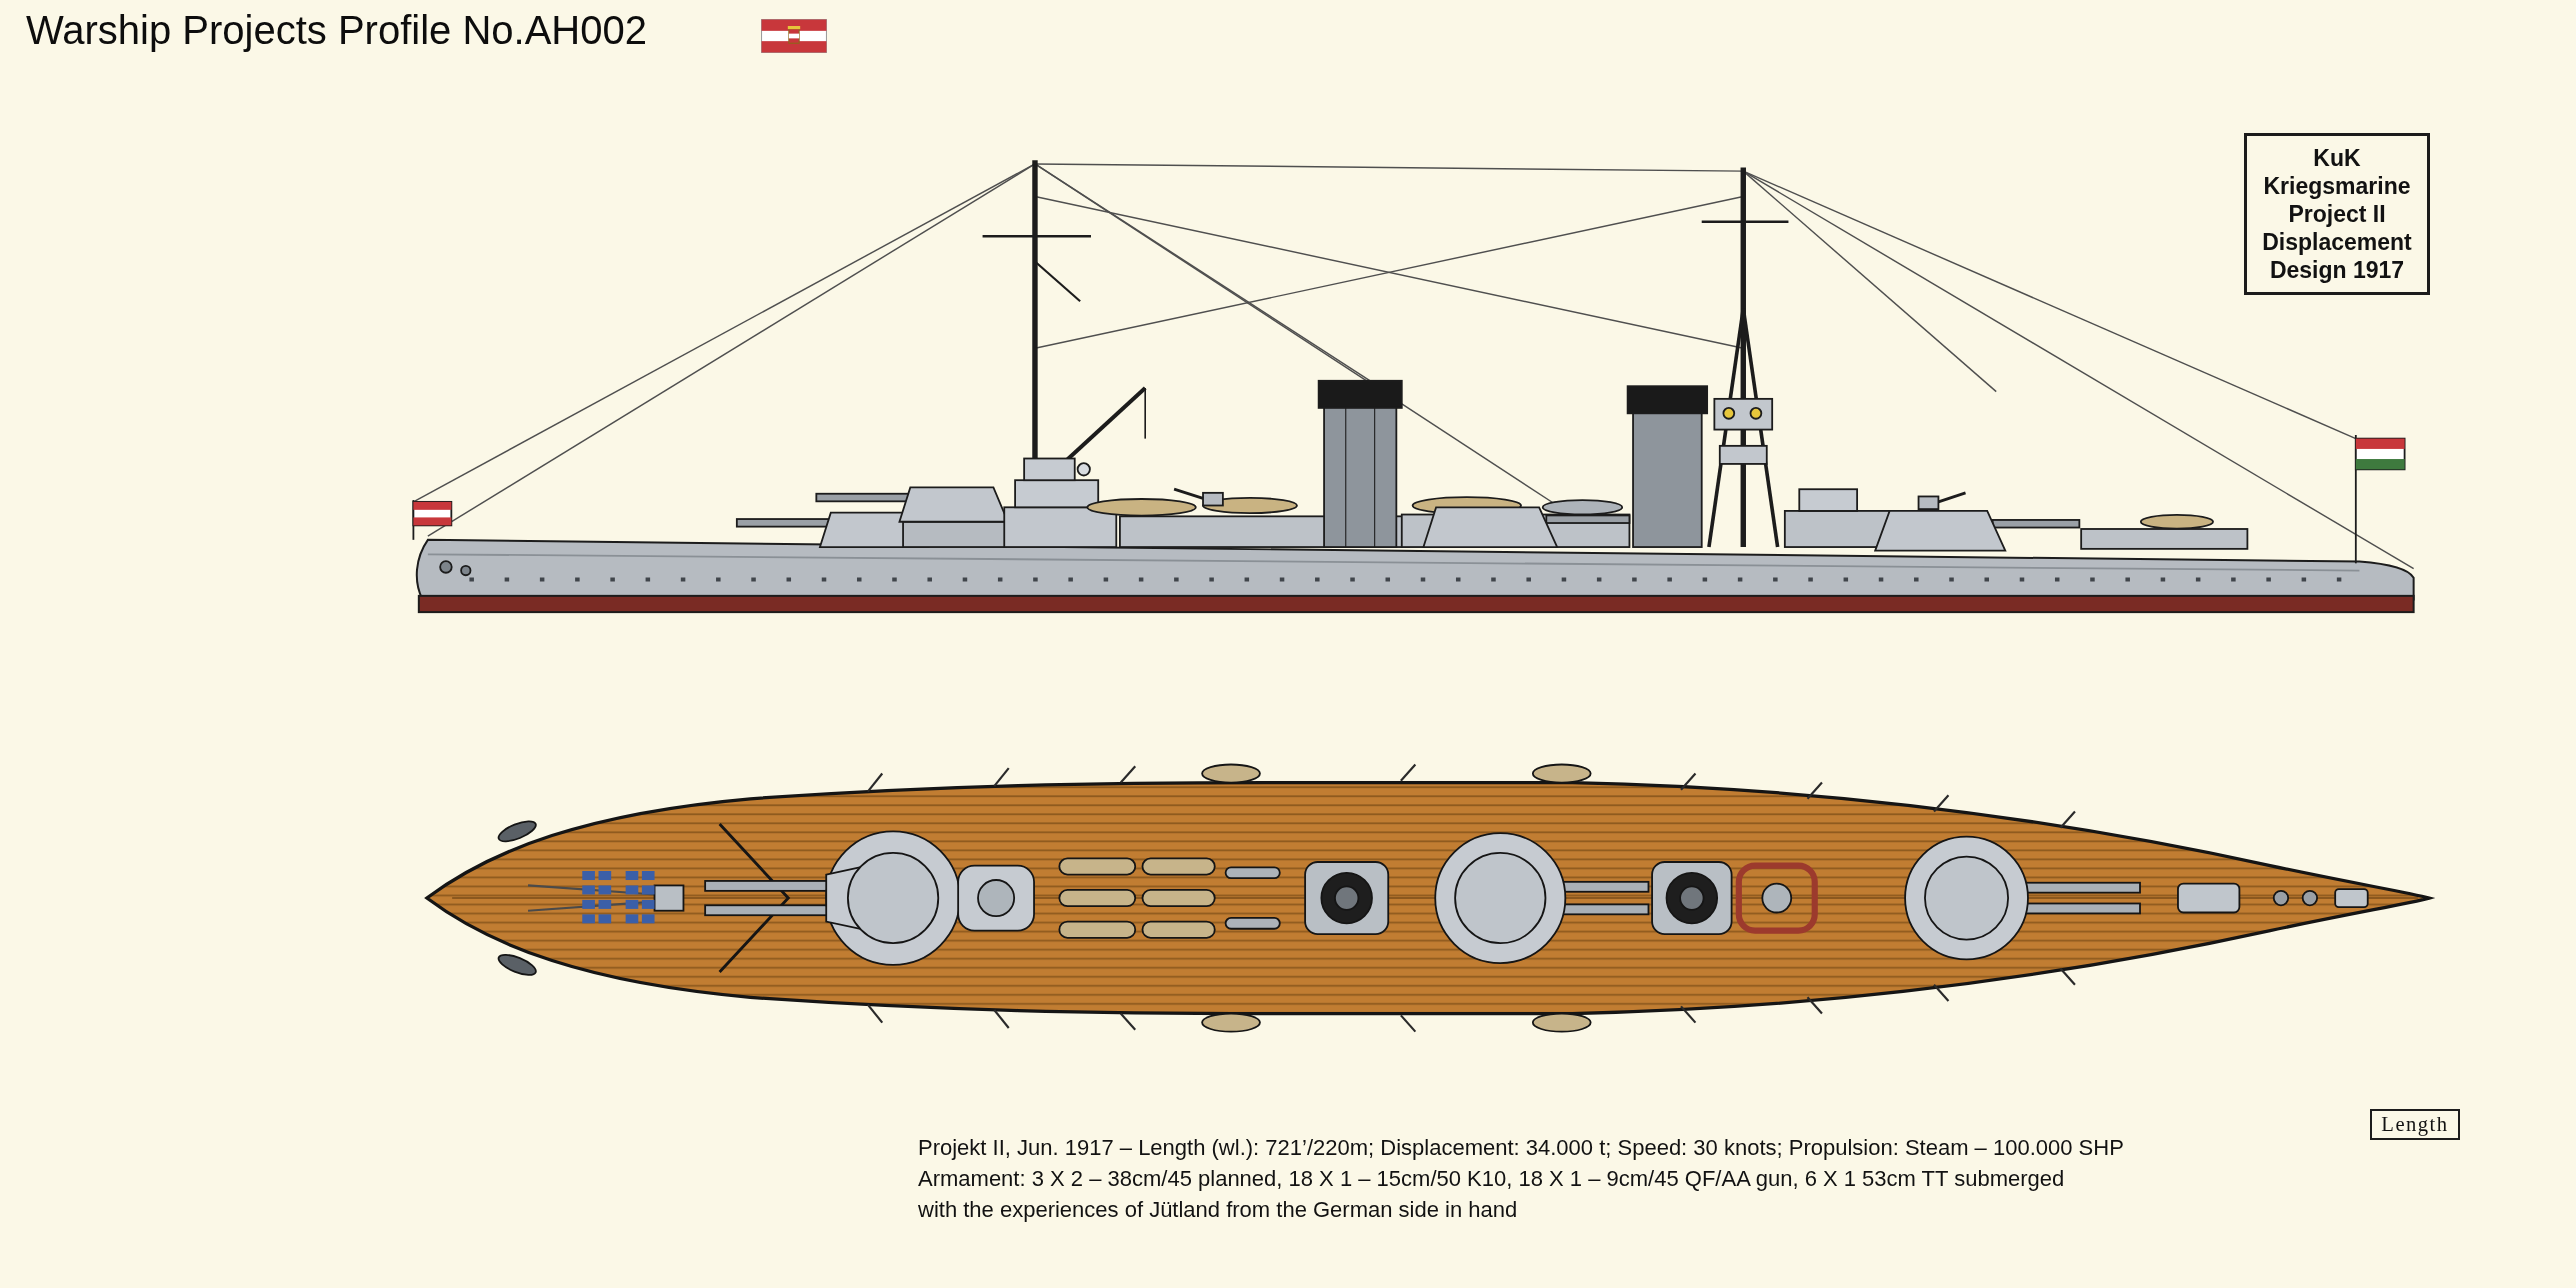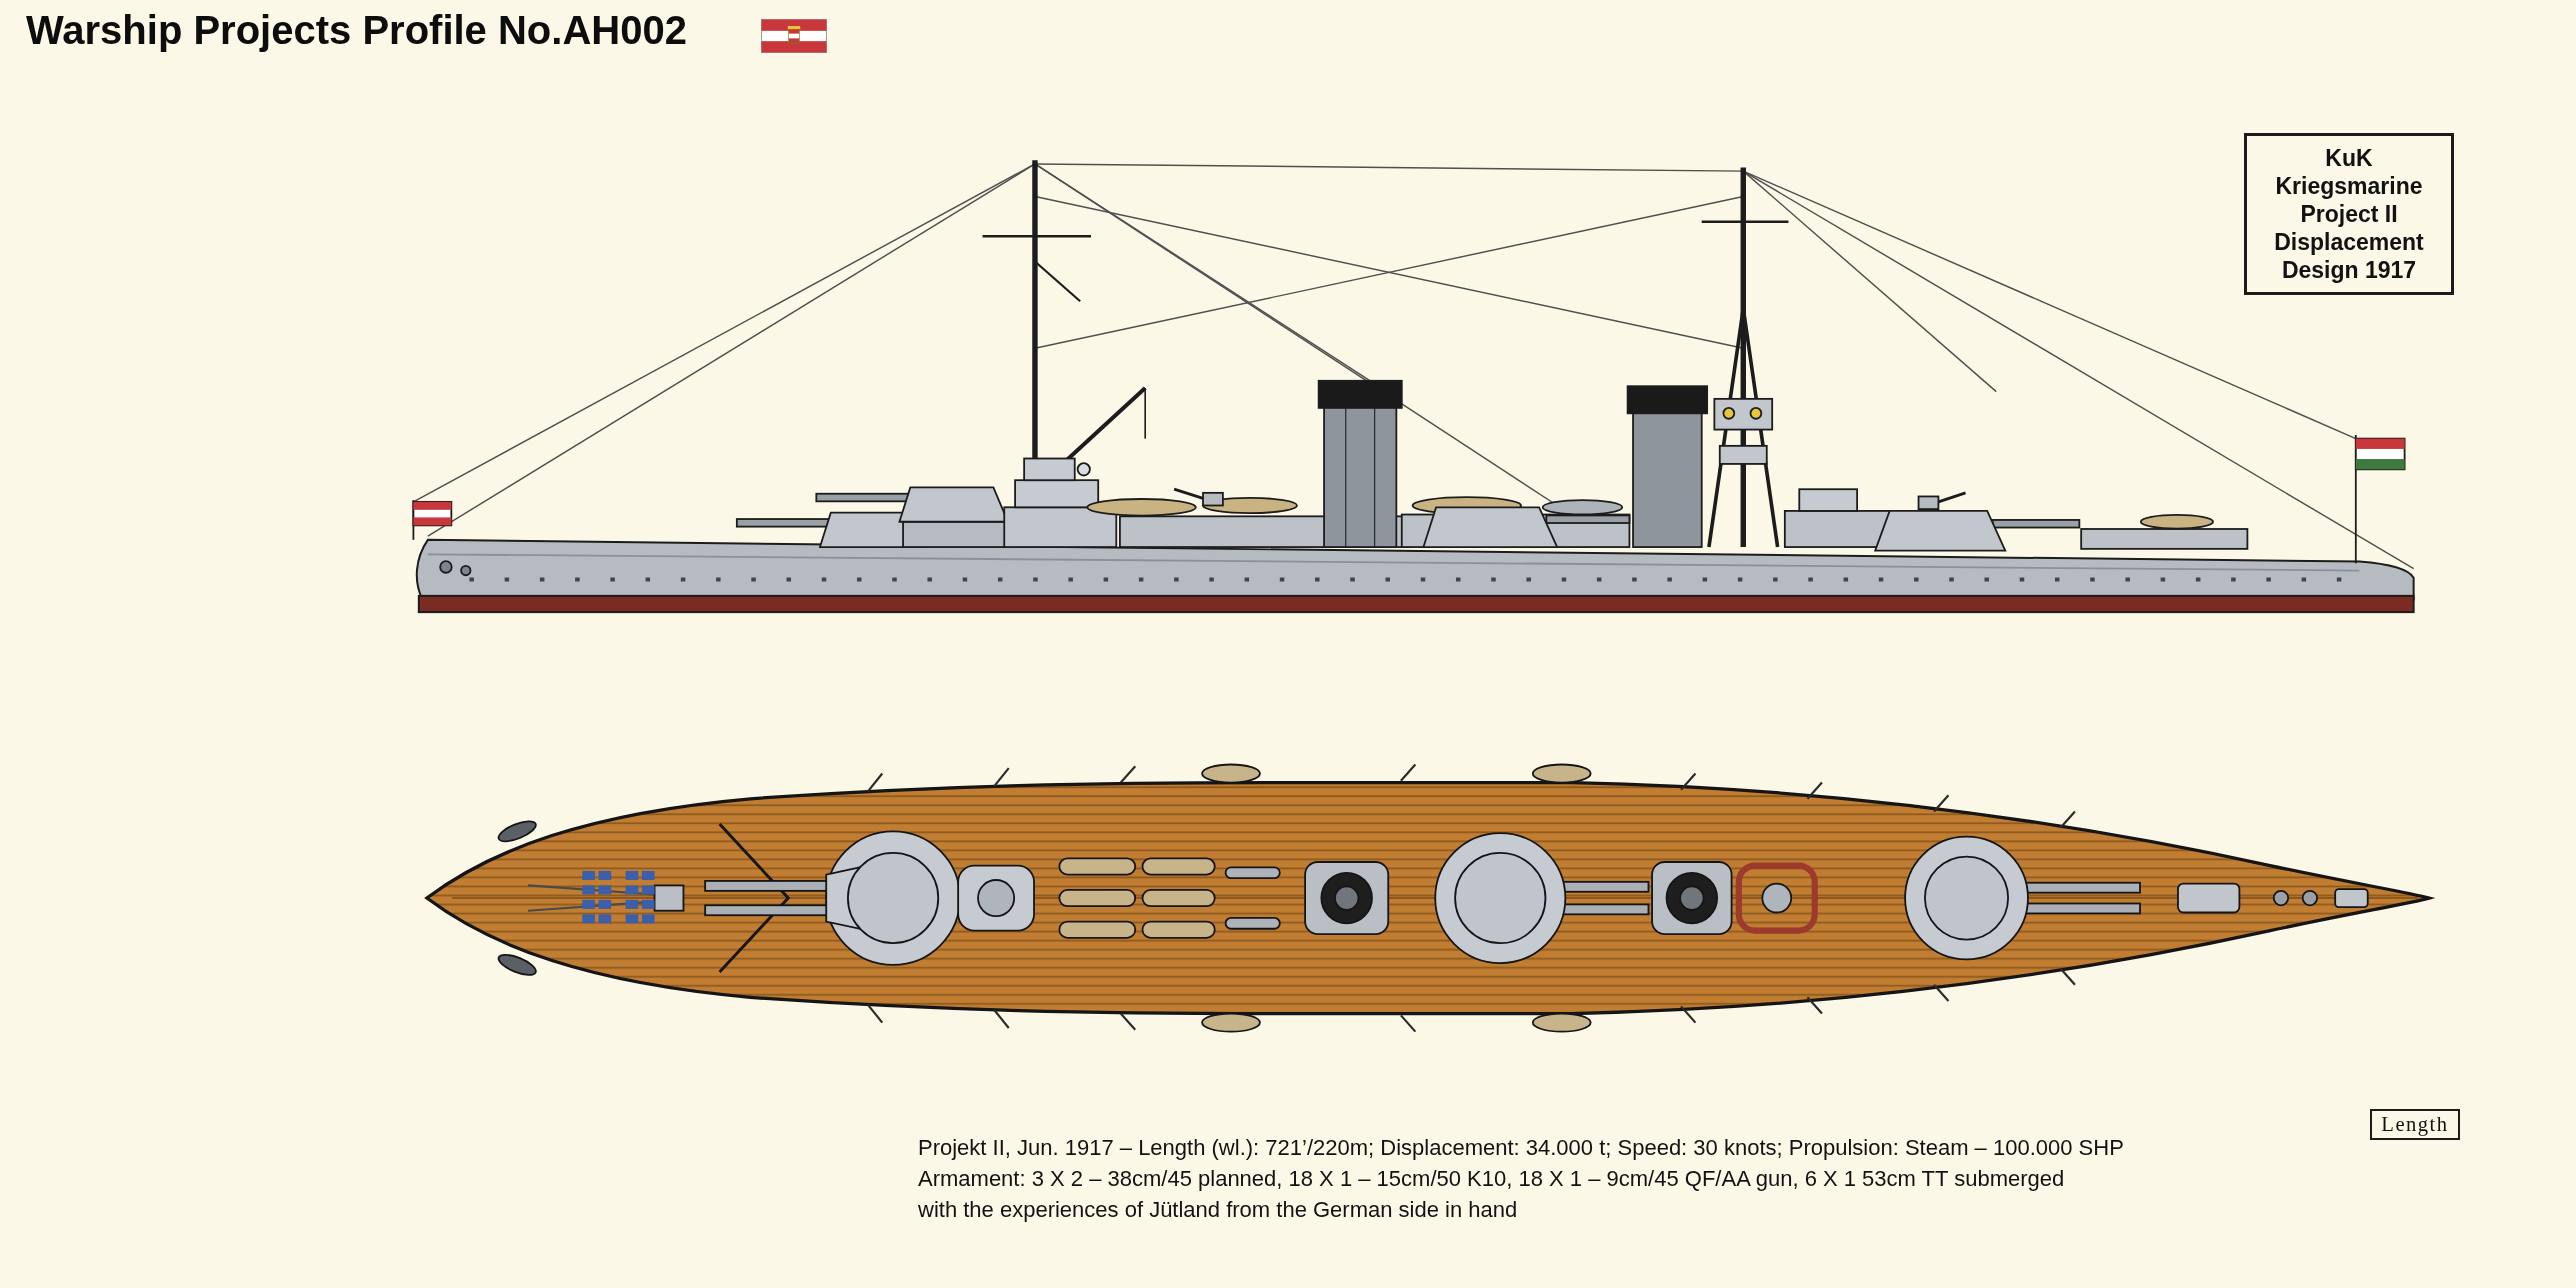--- a/index.html
+++ b/index.html
@@ -7,26 +7,26 @@
   body {
     background:#FBF8E7;
     font-family:"Liberation Sans", sans-serif;
     color:#121212;
     position:relative;
     overflow:hidden;
   }
   .abs { position:absolute; }
   #page-title {
     left:26px; top:9.3px;
-    font-size:40px; font-weight:700; line-height:1.05;
+    font-size:40px; font-weight:400; line-height:1.05;
     color:#0d0d0d;
   }
   #title-flag { left:761px; top:18.5px; width:66px; height:34px; }
   #info-box {
-    left:2244px; top:133px; width:210px;
+    left:2244px; top:133px; width:186px;
     border:3.1px solid #1c1c1c;
     background:#FBF8E7;
     padding:8.2px 3.1px;
     text-align:center;
   }
   #info-box .info-line { font-size:23px; font-weight:700; line-height:28px; }
   #side-view { left:361px; top:135px; width:2096px; height:497px; }
   #plan-view { left:416px; top:723px; width:2024px; height:370px; }
   #specs { left:918px; top:1132px; }
   #specs .spec-line { font-size:22px; line-height:31px; white-space:nowrap; }

